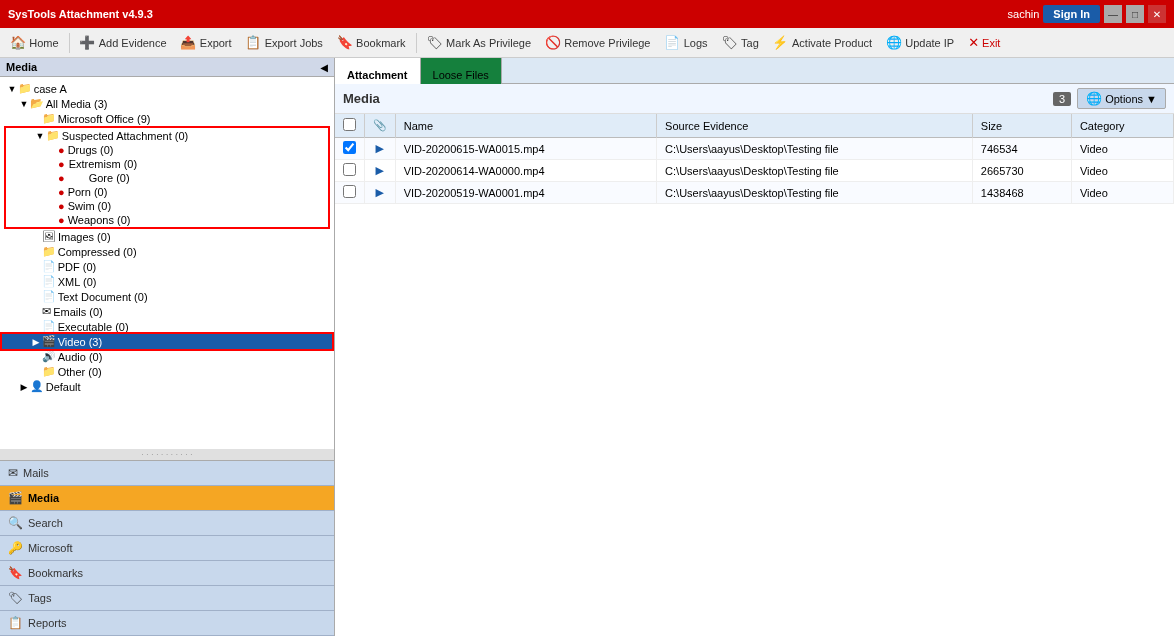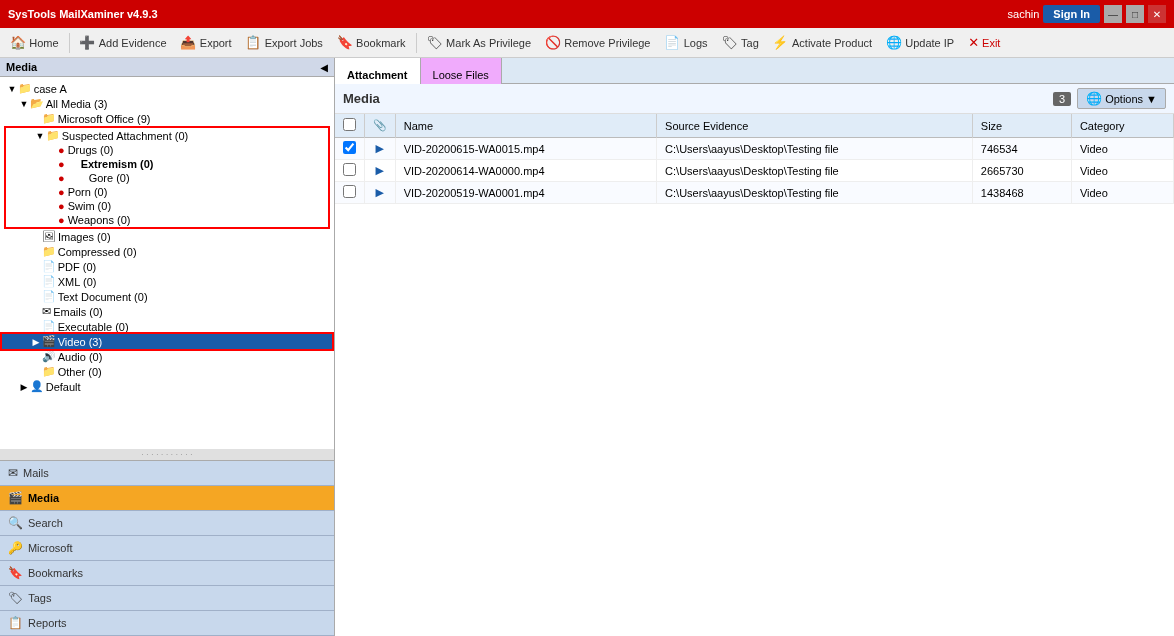--- a/index.html
+++ b/index.html
@@ -135,21 +135,21 @@
     }
     .tab {
       padding: 17px 12px;
       cursor: pointer;
       border-right: 1px solid #aaa;
       font-size: 11px;
       display: flex;
       align-items: center;
     }
     .tab.active { background: white; font-weight: bold; }
-    .tab:not(.active) { background: #f0abfc; }
+    .tab:not(.active) { background: #15803d; }
 
     
     #content-area {
       flex: 1;
       display: flex;
       flex-direction: column;
       background: white;
     }
 
     #content-header {
@@ -218,21 +218,21 @@
       cursor: row-resize;
     }
 
     .circle-red { color: #cc0000; }
     .folder-icon { color: #e8a020; }
   </style>
 </head>
 <body>
 
 <div id="titlebar">
-  <span class="title">SysTools MailXaminer v4.9.3</span>
+  <span class="title">SysTools Attachment v4.9.3</span>
   <div style="display:flex;align-items:center;gap:4px;">
     <span style="font-size:11px;color:white;">sachin</span>
     <button class="sign-in-btn">Sign In</button>
     <div class="win-controls">
       <button class="win-btn">—</button>
       <button class="win-btn">□</button>
       <button class="win-btn" style="background:#cc3333;color:white;">✕</button>
     </div>
   </div>
 </div>
@@ -330,21 +330,21 @@
           <span>Suspected Attachment (0)</span>
         </div>
         <div class="tree-item">
           <span class="tree-indent" style="width:52px;"></span>
           <span class="circle-red">●</span>
           <span style="margin-left:3px;">Drugs (0)</span>
         </div>
         <div class="tree-item">
           <span class="tree-indent" style="width:52px;"></span>
           <span class="circle-red">●</span>
-          <span style="margin-left:16px;font-weight:bold;">Extremism (0)</span>
+          <span style="margin-left:4px;">Extremism (0)</span>
         </div>
         <div class="tree-item">
           <span class="tree-indent" style="width:52px;"></span>
           <span class="circle-red">●</span>
           <span style="margin-left:3px;padding-left:21px;">Gore (0)</span>
         </div>
         <div class="tree-item">
           <span class="tree-indent" style="width:52px;"></span>
           <span class="circle-red">●</span>
           <span style="margin-left:3px;">Porn (0)</span>

